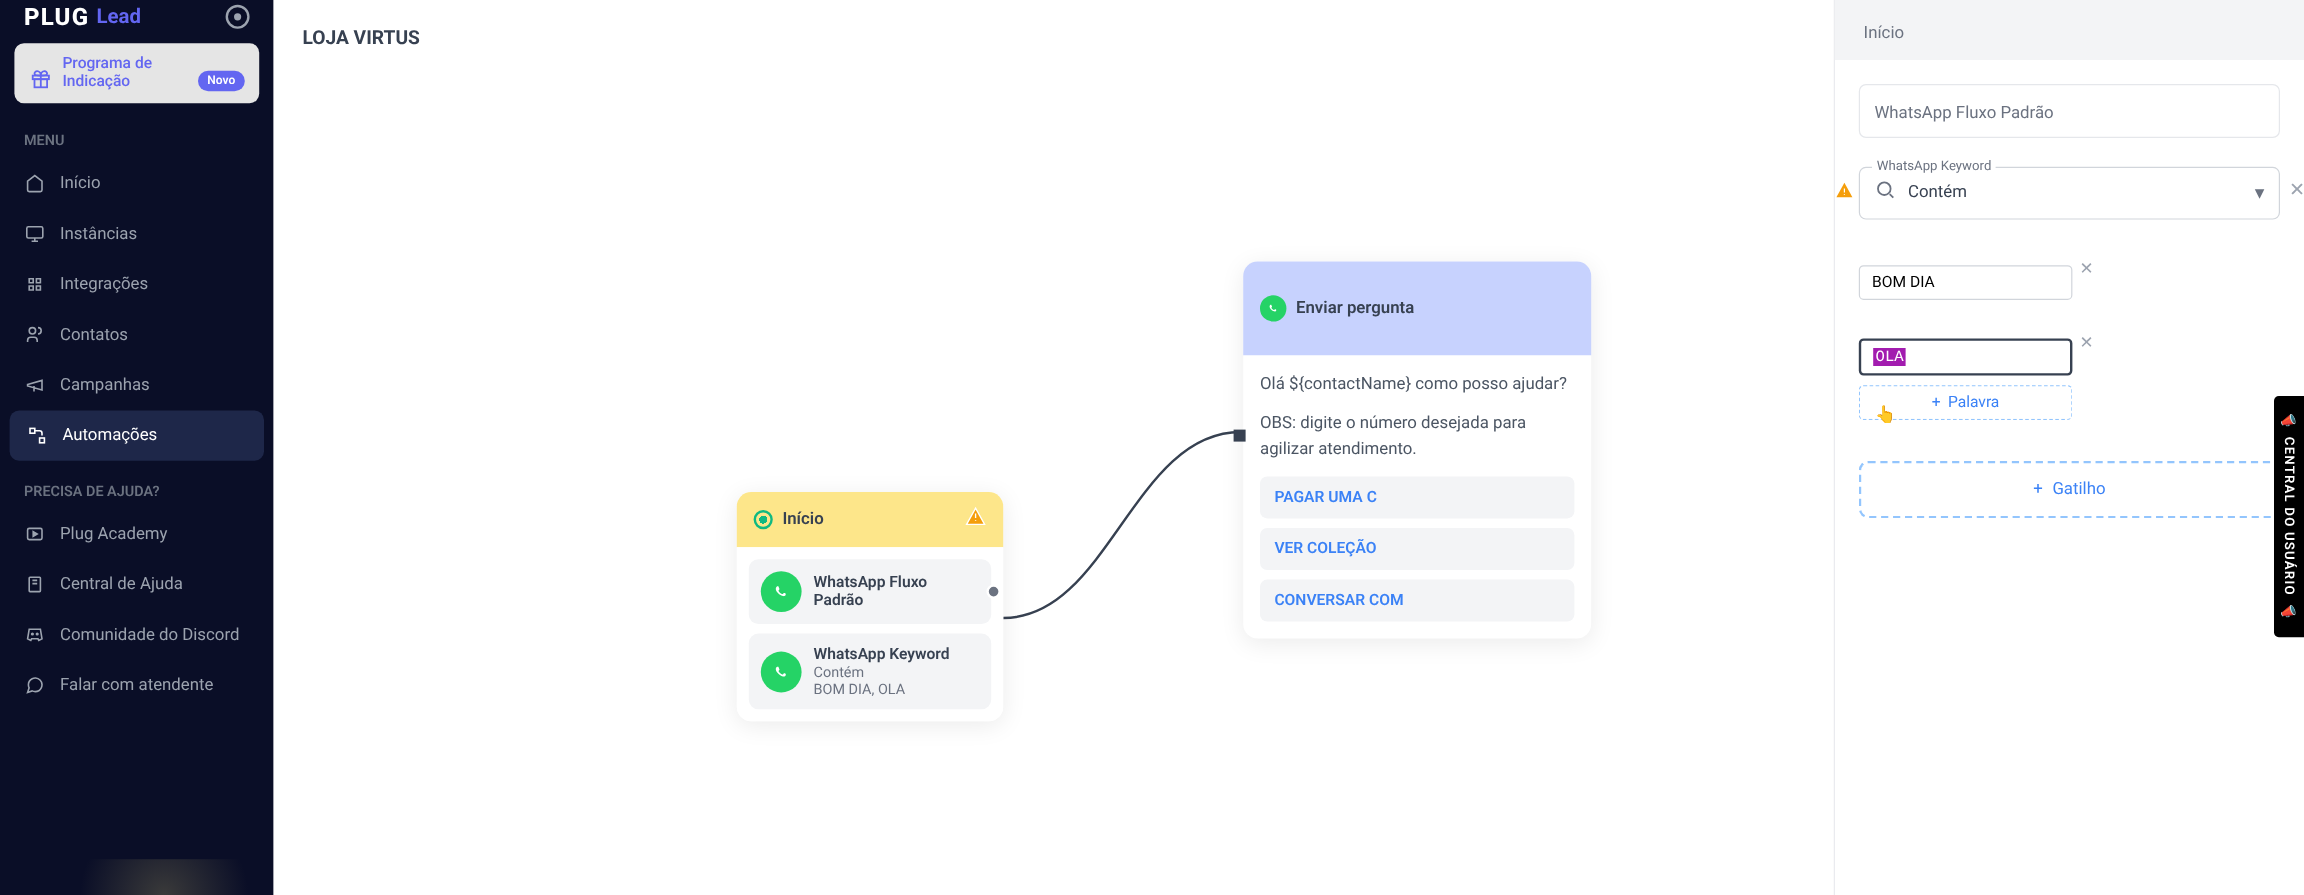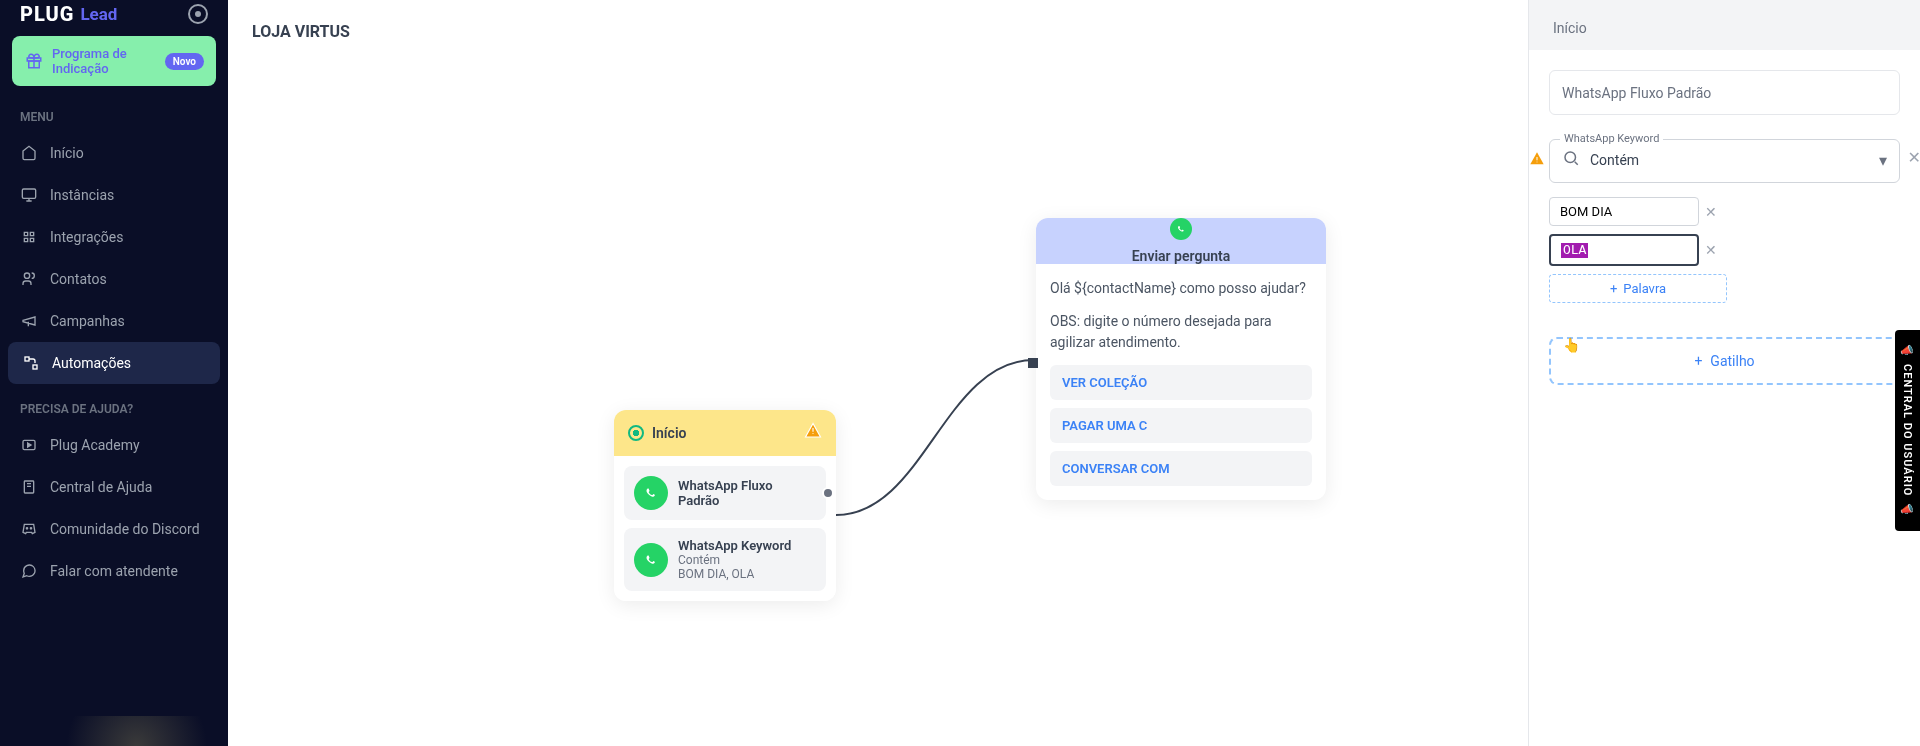--- a/index.html
+++ b/index.html
@@ -7,21 +7,21 @@
     
     
     .sidebar { width: 228px; background: #0a0e27; height: 746px; color: #9ca3af; display: flex; flex-direction: column; }
     .logo-area { padding: 2px 20px; display: flex; align-items: center; justify-content: space-between; }
     .logo { display: flex; align-items: center; gap: 6px; }
     .logo-plug { color: #fff; font-weight: 800; font-size: 20px; letter-spacing: 1px; }
     .logo-lead { color: #6366f1; font-weight: 700; font-size: 17px; }
     .theme-btn { width: 20px; height: 20px; border: 2px solid #9ca3af; border-radius: 50%; display: flex; align-items: center; justify-content: center; }
     .theme-btn::after { content: ''; width: 6px; height: 6px; background: #9ca3af; border-radius: 50%; }
     
-    .promo-card { margin: 8px 12px 16px; background: #86efac; border-radius: 8px; padding: 10px 12px; display: flex; align-items: center; gap: 8px; }
+    .promo-card { margin: 8px 12px 16px; background: #e5e5e5; border-radius: 8px; padding: 10px 12px; display: flex; align-items: flex-end; gap: 8px; }
     .promo-icon { width: 20px; height: 20px; display: flex; align-items: center; justify-content: center; color: #6366f1; }
     .promo-text { color: #6366f1; font-size: 13px; font-weight: 500; flex: 1; }
     .promo-badge { background: #6366f1; color: #fff; font-size: 10px; padding: 3px 8px; border-radius: 10px; font-weight: 600; }
     
     .menu-label { padding: 8px 20px; font-size: 12px; font-weight: 600; color: #6b7280; }
     .menu-item { display: flex; align-items: center; gap: 12px; padding: 12px 20px; font-size: 14px; cursor: pointer; color: #9ca3af; }
     .menu-item.active { background: #1e2749; color: #fff; border-radius: 8px; margin: 0 8px; padding: 12px 14px; }
     .menu-item .icon { width: 18px; height: 18px; display: flex; align-items: center; justify-content: center; }
     .help-label { padding: 18px 20px 8px; font-size: 12px; font-weight: 600; color: #6b7280; }
     .bottom-img { margin-top: auto; height: 30px; background: radial-gradient(circle at 60% 100%, #3a3a3a 0%, transparent 50%); }
@@ -41,21 +41,21 @@
     .node-body { padding: 10px; background: #fff; border-radius: 0 0 12px 12px; }
     .flow-item { background: #f3f4f6; border-radius: 8px; padding: 10px; margin-bottom: 8px; display: flex; align-items: center; gap: 10px; position: relative; }
     .flow-item:last-child { margin-bottom: 0; }
     .whatsapp-circle { width: 34px; height: 34px; background: #25d366; border-radius: 50%; display: flex; align-items: center; justify-content: center; flex-shrink: 0; }
     .flow-item-text { font-size: 13px; color: #374151; }
     .flow-item-title { font-weight: 600; }
     .flow-item-sub { color: #6b7280; font-size: 12px; }
     .connector-dot { position: absolute; right: -8px; top: 50%; transform: translateY(-50%); width: 12px; height: 12px; background: #6b7280; border: 2px solid #fff; border-radius: 50%; }
     
     .node-question { left: 808px; top: 158px; width: 290px; background: #fff; border-radius: 12px; }
-    .node-q-header { background: #c7d2fe; padding: 0 14px; border-radius: 12px 12px 0 0; display: flex; align-items: center; gap: 8px; flex-direction: column; }
+    .node-q-header { background: #c7d2fe; padding: 28px 14px; border-radius: 12px 12px 0 0; display: flex; align-items: center; gap: 8px; }
     .node-q-title { font-weight: 600; font-size: 14px; color: #374151; }
     .node-q-body { padding: 14px; }
     .q-text { font-size: 14px; color: #4b5563; line-height: 1.5; margin-bottom: 12px; }
     .q-option { padding: 10px 12px; background: #f3f4f6; border-radius: 6px; color: #3b82f6; font-size: 13px; font-weight: 600; margin-bottom: 8px; }
     .q-option:last-child { margin-bottom: 0; }
     .connector-target { position: absolute; left: -8px; top: 140px; width: 10px; height: 10px; background: #374151; }
     
     
     .connector-svg { position: absolute; left: 596px; top: 290px; width: 230px; height: 180px; pointer-events: none; }
     
@@ -69,21 +69,21 @@
     .keyword-box { position: relative; border: 1px solid #d1d5db; border-radius: 6px; padding: 8px 12px 10px; margin-bottom: 14px; }
     .keyword-label { position: absolute; top: -8px; left: 10px; background: #fff; padding: 0 4px; font-size: 11px; color: #6b7280; }
     .keyword-row { display: flex; align-items: center; gap: 10px; }
     .keyword-warn { position: absolute; left: -20px; top: 12px; color: #f59e0b; }
     .keyword-close { position: absolute; right: -22px; top: 8px; color: #9ca3af; cursor: pointer; font-size: 16px; }
     .search-icon { color: #6b7280; }
     .contain-text { font-size: 14px; color: #374151; flex: 1; padding: 4px 0; }
     .chevron { color: #6b7280; }
     
     .tag-row { display: flex; align-items: center; gap: 6px; margin-bottom: 8px; }
-    .tag-input { border: 1px solid #d1d5db; border-radius: 4px; padding: 6px 10px; font-size: 13px; width: 150px; }
+    .tag-input { border: 1px solid #d1d5db; border-radius: 4px; padding: 6px 10px; font-size: 13px; width: 178px; margin-top: 24px; }
     .tag-input.active { border: 2px solid #374151; }
     .tag-input.active span { background: #a21caf; color: #fff; padding: 0 2px; font-family: Liberation Mono, monospace; }
     .tag-remove { color: #9ca3af; cursor: pointer; font-size: 14px; }
     .add-word { border: 1px dashed #93c5fd; border-radius: 4px; padding: 6px 10px; width: 178px; display: flex; align-items: center; justify-content: center; gap: 6px; color: #3b82f6; font-size: 13px; cursor: pointer; }
     .cursor-hand { position: absolute; left: 14px; top: 198px; font-size: 14px; }
     
     .add-trigger { border: 2px dashed #93c5fd; border-radius: 8px; padding: 14px; display: flex; align-items: center; justify-content: center; gap: 8px; color: #3b82f6; font-size: 14px; cursor: pointer; margin-top: 34px; }
     
     
     .side-tab { position: fixed; right: 0; top: 330px; background: #000; color: #fff; writing-mode: vertical-rl; padding: 14px 6px; font-size: 11px; font-weight: 600; letter-spacing: 1px; border-radius: 4px 0 0 4px; display: flex; align-items: center; gap: 6px; }
@@ -260,22 +260,22 @@
         <div class="whatsapp-circle" style="width:22px;height:22px;">
           <svg width="12" height="12" viewBox="0 0 24 24" fill="#fff">
               <path d="M17.5 14.4c-.3-.1-1.7-.9-2-.9s-.5-.1-.7.1-.7.9-.9 1.1-.3.2-.6.1c-1.8-.9-3-1.6-4.2-3.6-.3-.6.3-.5.9-1.8.1-.2 0-.4 0-.6s-.7-1.6-.9-2.2c-.2-.6-.5-.5-.7-.5h-.6c-.2 0-.5.1-.8.4-.3.3-1 1-1 2.5s1 2.9 1.2 3.1c.1.2 2 3.1 5 4.3 2.5 1 2.5.7 3 .6.4 0 1.5-.6 1.7-1.2.2-.6.2-1.1.1-1.2 0-.1-.2-.2-.5-.2z"></path>
             </svg>
         </div>
         <span class="node-q-title">Enviar pergunta</span>
       </div>
       <div class="node-q-body">
         <div class="q-text">Olá ${contactName} como posso ajudar?</div>
         <div class="q-text">OBS: digite o número desejada para agilizar atendimento.</div>
+        <div class="q-option">PAGAR UMA C</div>
         <div class="q-option">VER COLEÇÃO</div>
-        <div class="q-option">PAGAR UMA C</div>
         <div class="q-option">CONVERSAR COM</div>
       </div>
     </div>
 
   </div>
 </div>
 
 <div class="right-panel">
   <div class="panel-header">Início</div>
   <div class="panel-content">

